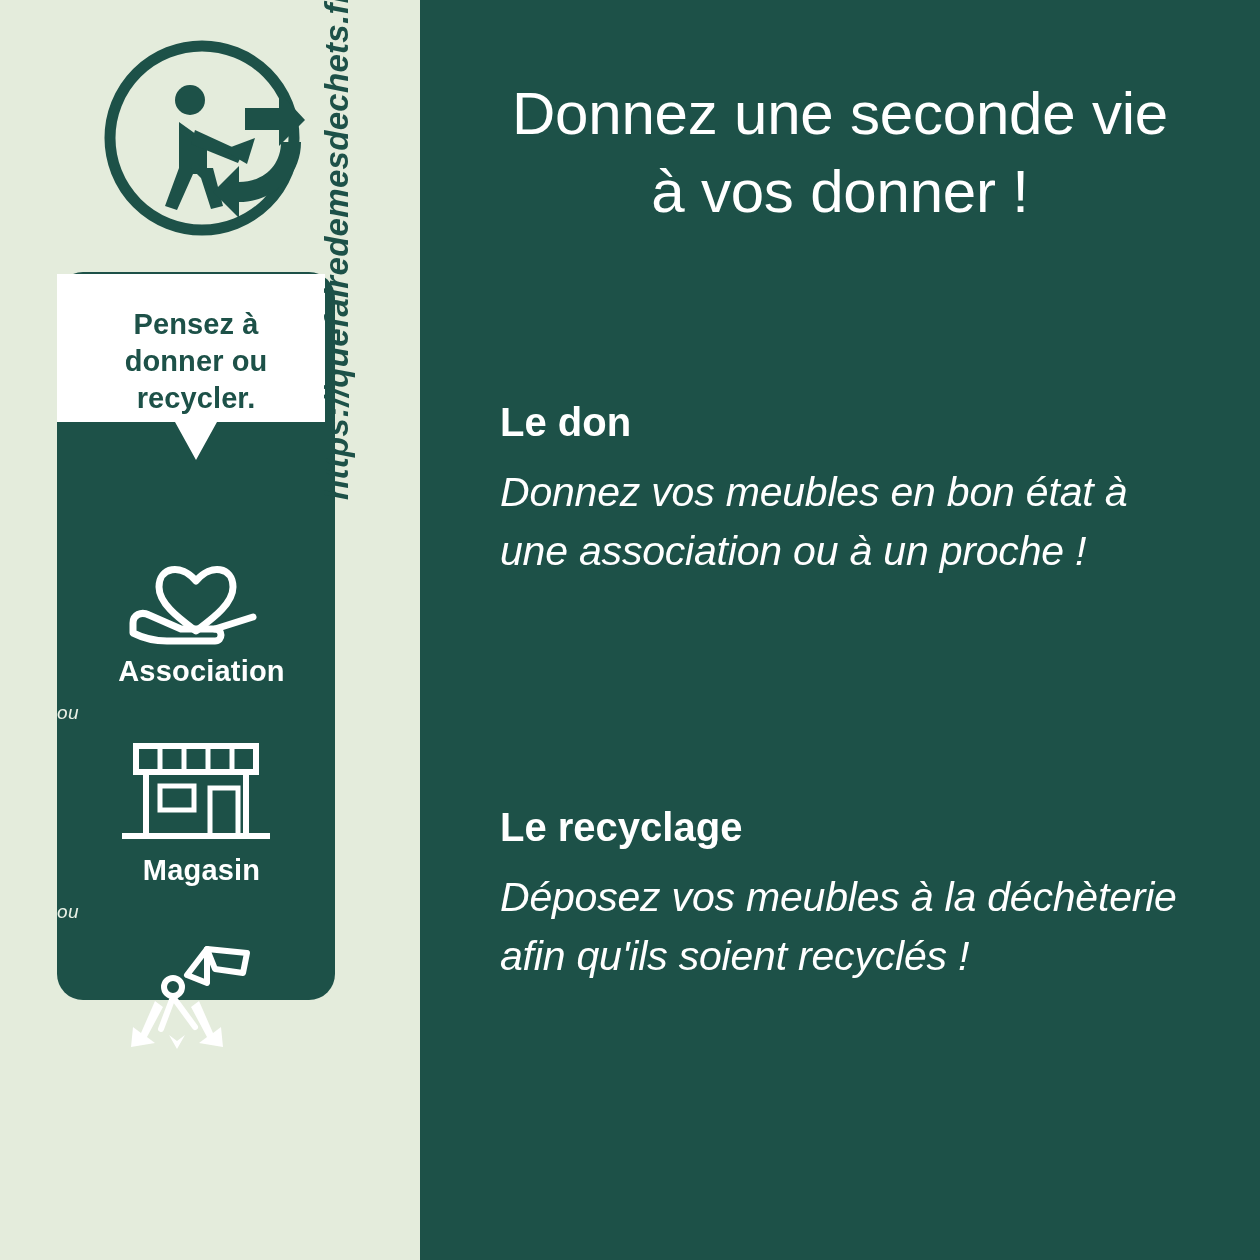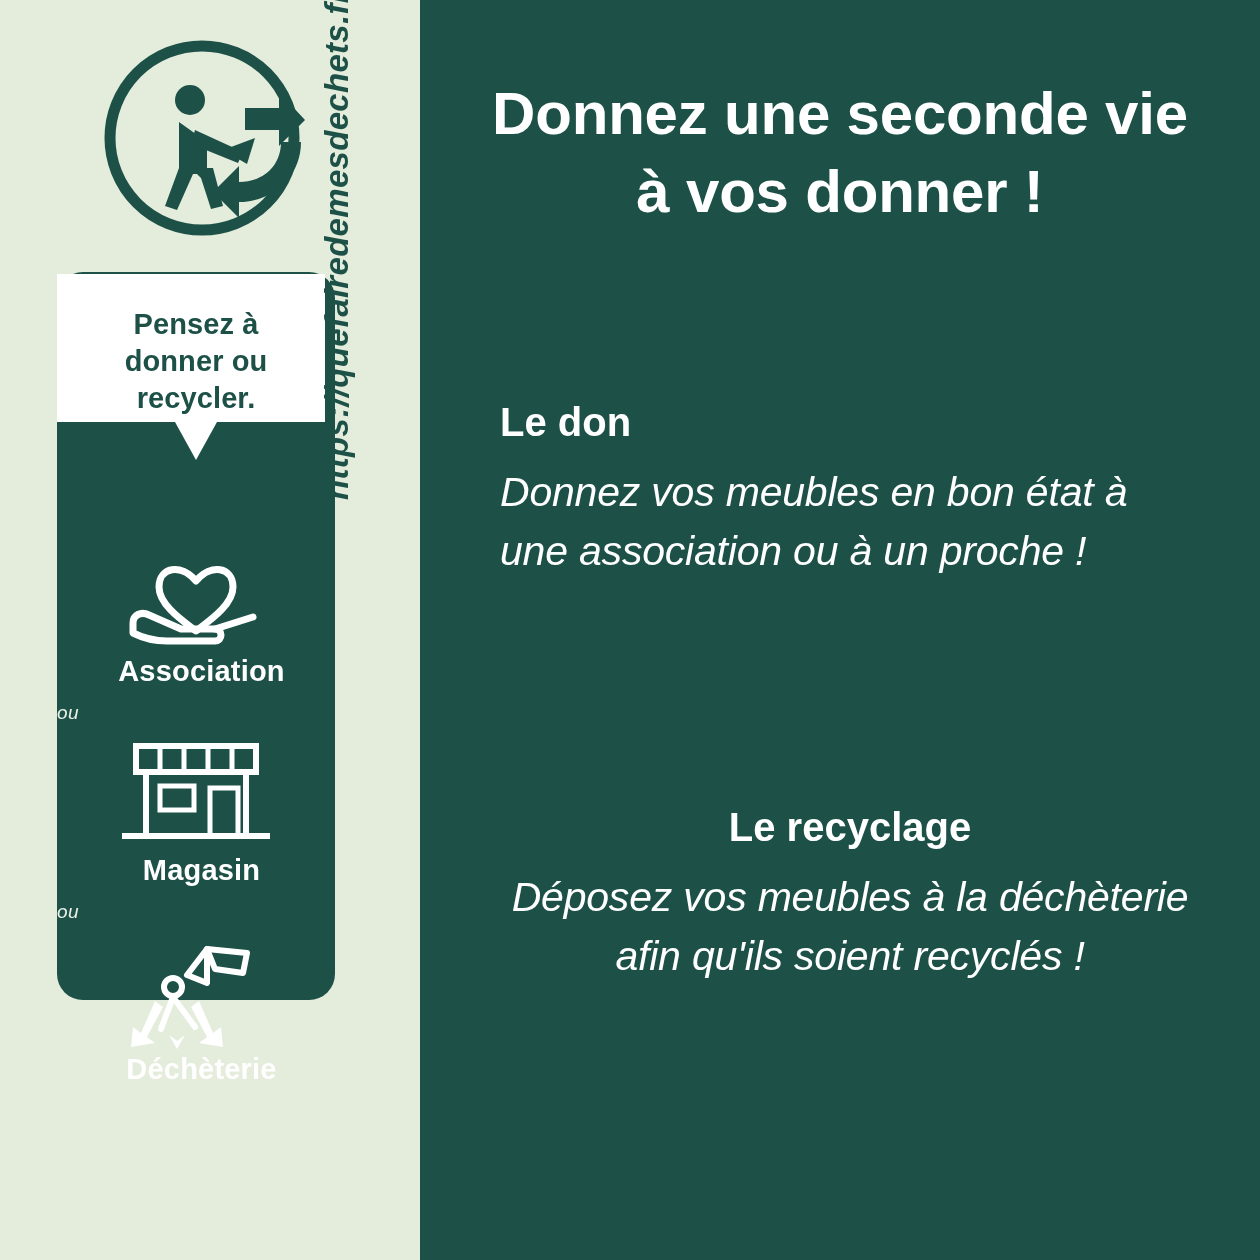--- a/index.html
+++ b/index.html
@@ -120,32 +120,32 @@
   }
   
   .headline {
     position: absolute;
     left: 440px;
     top: 75px;
     width: 800px;
     text-align: center;
     color: #ffffff;
     font-size: 60px;
-    font-weight: bold;
+    font-weight: normal;
     line-height: 1.3;
     letter-spacing: -0.2px;
   }
   .block {
     position: absolute;
     left: 500px;
     width: 700px;
     color: #ffffff;
   }
   .block-1 { top: 400px; }
-  .block-2 { top: 805px; text-align: center; }
+  .block-2 { top: 805px; }
   .block-title {
     font-size: 40px;
     font-weight: bold;
     letter-spacing: 0px;
   }
   .block-body {
     margin-top: 18px;
     font-size: 41px;
     font-style: italic;
     line-height: 1.45;
@@ -230,21 +230,20 @@
           <svg viewBox="0 0 170 120" width="170" height="120">
             <path d="M96 18 L136 22 L132 42 L104 38 Z" fill="none" stroke="#ffffff" stroke-width="6" stroke-linejoin="round"></path>
             <path d="M96 18 L76 44 L96 52 Z" fill="none" stroke="#ffffff" stroke-width="6" stroke-linejoin="round"></path>
             <circle cx="62" cy="56" r="9" fill="none" stroke="#ffffff" stroke-width="6"></circle>
             <path d="M62 66 L50 98 M62 66 L84 96" fill="none" stroke="#ffffff" stroke-width="6" stroke-linecap="round"></path>
             <path d="M44 70 L30 102 L22 96 L20 116 L44 112 L36 106 L52 76 Z" fill="#ffffff"></path>
             <path d="M88 70 L102 102 L110 96 L112 116 L88 112 L96 106 L80 76 Z" fill="#ffffff"></path>
             <path d="M66 82 L66 110 L58 104 L66 118 L74 104 L66 110 Z" fill="#ffffff"></path>
           </svg>
         </div>
-        <div class="step-label">Déchèterie</div>
       </div>
 
     </div>
   </div>
 
   <div class="url-vertical">https://quefairedemesdechets.fr</div>
 
   <div class="headline">
     <div>Donnez une seconde vie</div>
     <div>à vos donner !</div>

